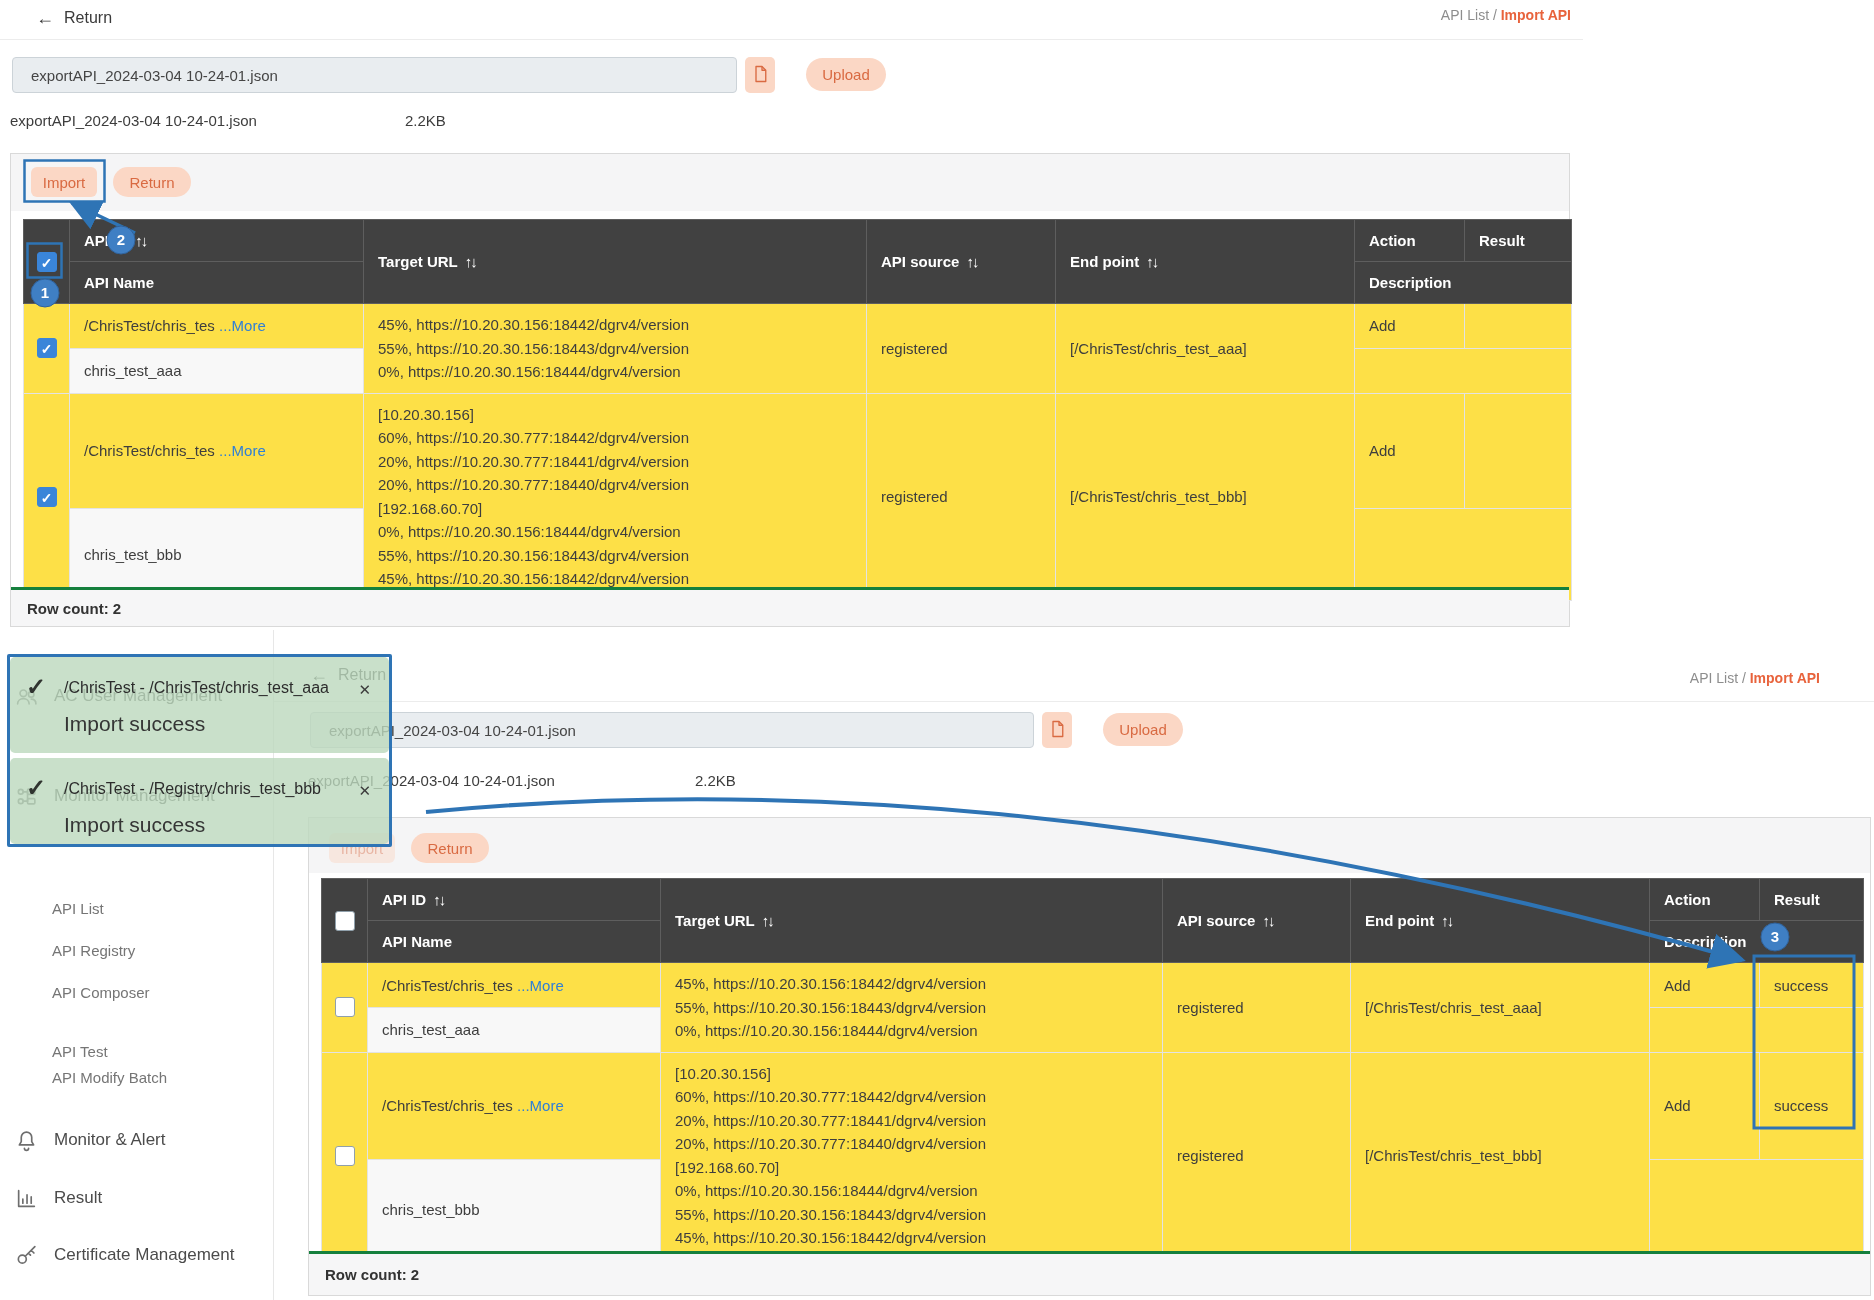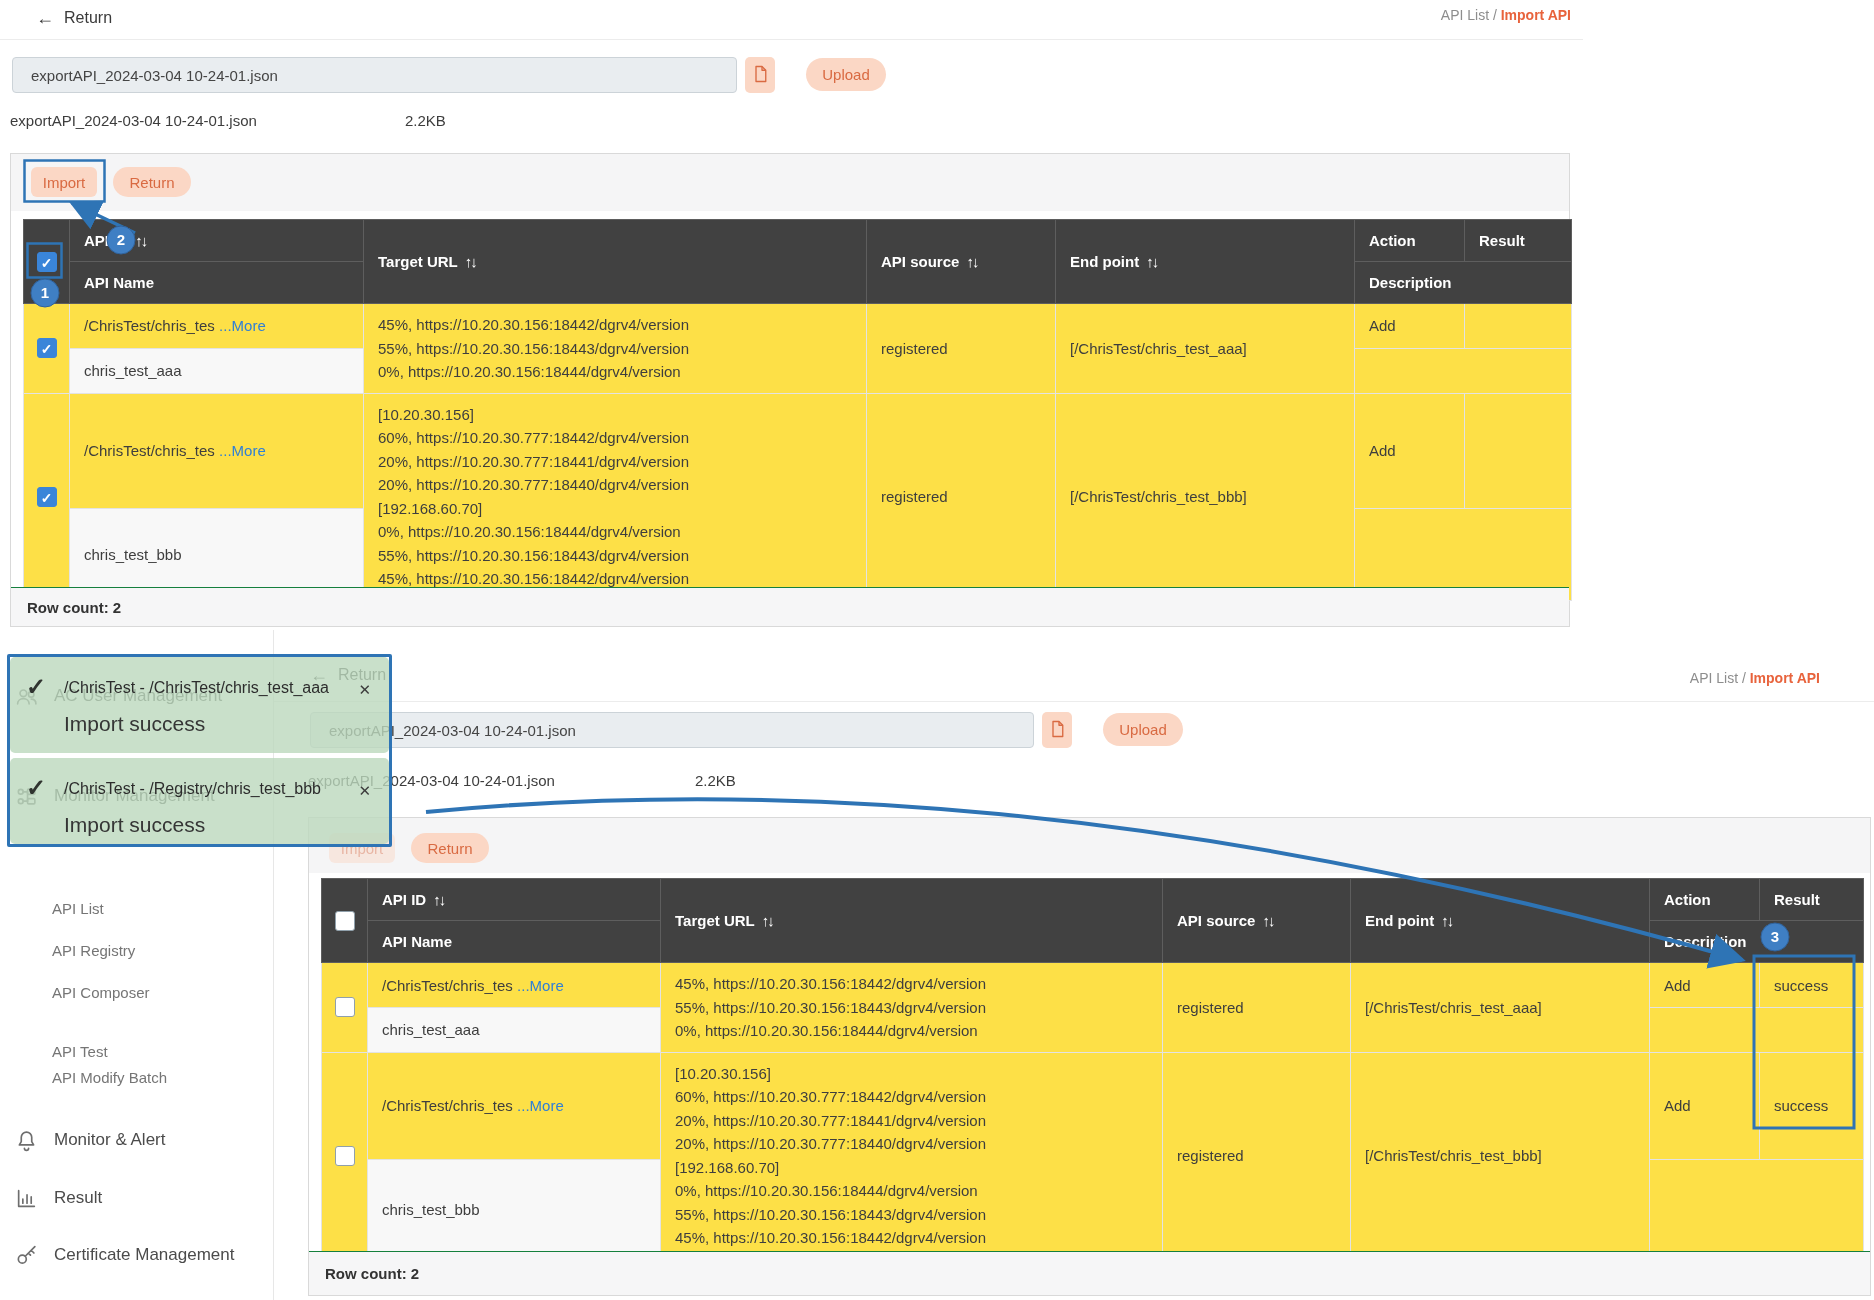--- a/index.html
+++ b/index.html
@@ -14,21 +14,21 @@
 .icon-btn{position:absolute;height:36px;width:30px;background:var(--button_peach);border:none;border-radius:5px;display:flex;align-items:center;justify-content:center;cursor:pointer;color:var(--button_text_orange)}
 .pill{position:absolute;background:var(--button_peach);color:var(--button_text_orange);border:none;font-size:15px;font-family:inherit;cursor:pointer}
 .upload-btn{height:33px;width:80px;border-radius:17px}
 .import-btn{height:30px;width:66px;border-radius:6px}
 .return-btn{height:30px;width:78px;border-radius:15px}
 .ghost{opacity:.45}
 .file-row{position:absolute;font-size:15px;color:#3d3d3d;white-space:nowrap}
 .file-size{position:absolute;top:0}
 .card{position:absolute;background:#fff;border:1px solid #d9d9d9}
 .btn-band{position:absolute;left:0;top:0;width:100%;background:#f5f5f6}
-.card-footer{position:absolute;left:0;width:100%;background:#f6f6f7;border-top:1px solid #15803d;display:flex;align-items:center;padding-left:16px;font-weight:bold;font-size:15px;color:#333}
+.card-footer{position:absolute;left:0;width:100%;background:#f6f6f7;border-top:3px solid #15803d;display:flex;align-items:center;padding-left:16px;font-weight:bold;font-size:15px;color:#333}
 table.grid{position:absolute;border-collapse:collapse;table-layout:fixed}
 .grid th{background:var(--table_header_gray);color:#fff;font-size:15px;font-weight:bold;text-align:left;padding:0 0 0 14px;border:1px solid #5e5e5e;white-space:nowrap}
 .grid td{border:1px solid #e3e3e3;font-size:15px;color:#3e3e3e;padding:0 0 0 14px;vertical-align:middle;background:#fde047;white-space:nowrap;overflow:hidden}
 .grid td.cb-cell,.grid th.cb-cell{padding:0;text-align:center;vertical-align:middle}
 td.urls{padding:9px 14px;line-height:23.5px}
 td.name-cell{background:#f8f8f8}
 .sort{margin-left:7px;letter-spacing:-2px;font-weight:bold}
 .cb{display:inline-block;width:20px;height:20px;border-radius:3px;border:1px solid #90a0ab;background:#fff;vertical-align:middle;text-align:center}
 .cb.checked{background:var(--checkbox_blue);border-color:var(--checkbox_blue);color:#fff;font-size:14px;font-weight:bold;line-height:20px}
 .more{color:var(--link_blue);cursor:pointer}

